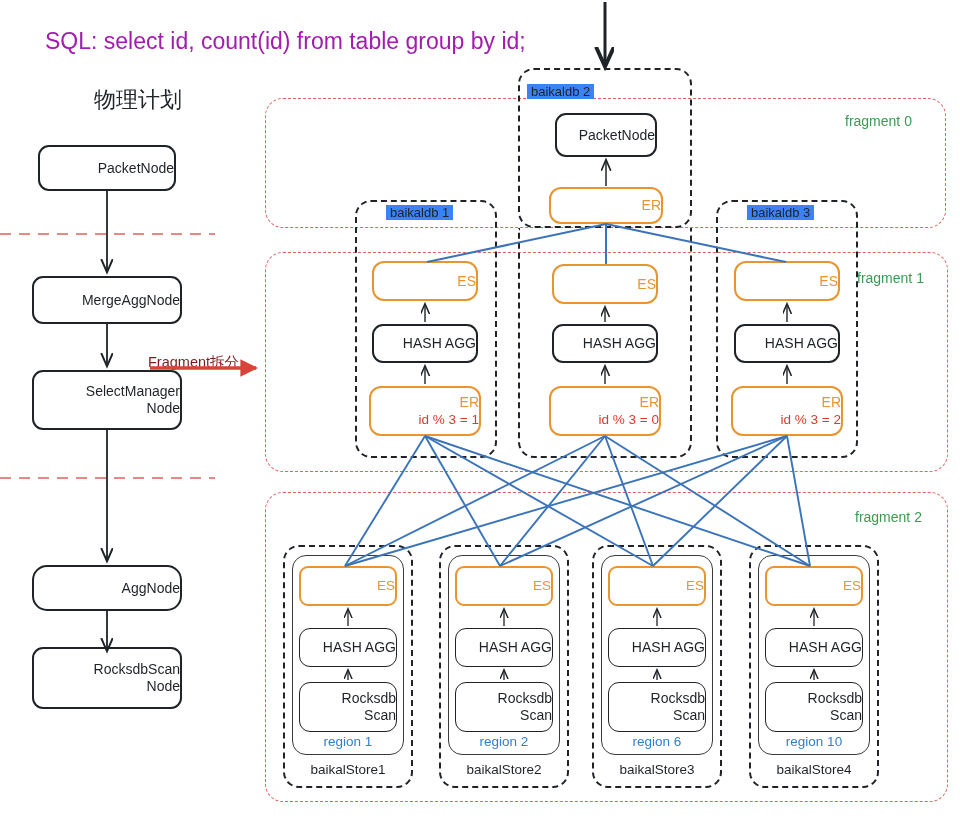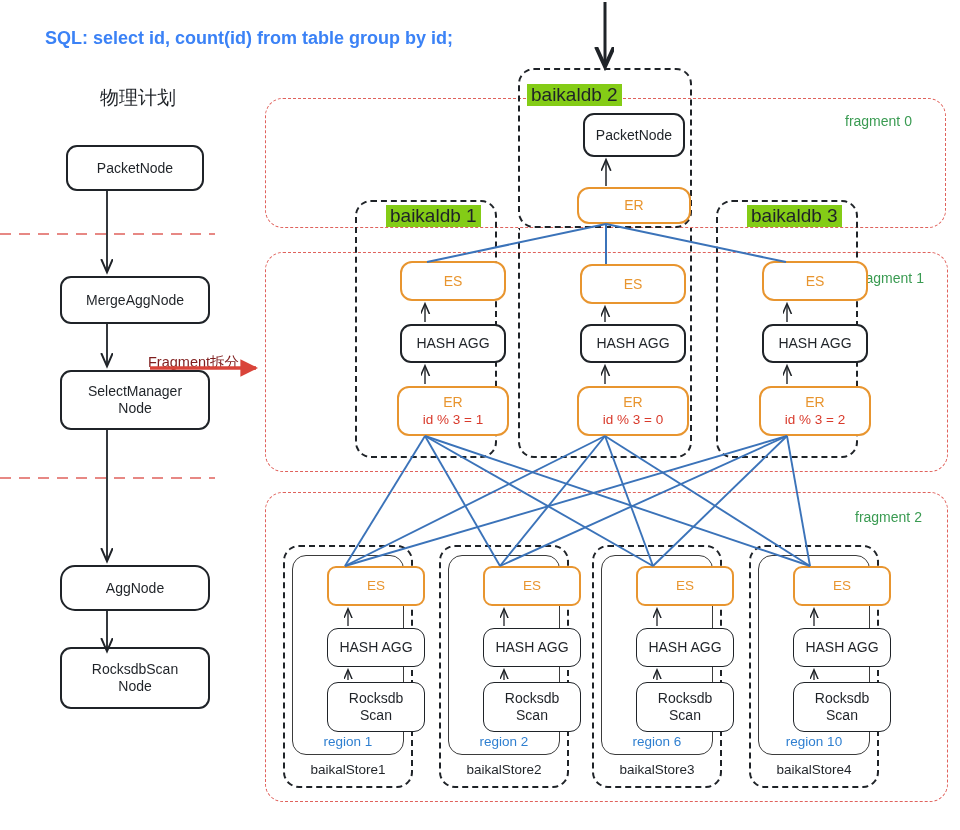--- a/index.html
+++ b/index.html
@@ -7,37 +7,37 @@
     font-family:"Liberation Sans","DejaVu Sans",sans-serif;
     width:960px;height:830px;position:relative;overflow:hidden;
     color:#1f2328;
   }
   #stage{position:absolute;left:0;top:0;width:960px;height:830px;}
   svg.layer{position:absolute;left:0;top:0;width:960px;height:830px;pointer-events:none;}
 
   
   .sql-title{
     position:absolute;left:45px;top:28px;
-    font-size:18px;color:#3b82f6;white-space:nowrap;font-weight:bold;
+    font-size:23px;color:#a21caf;white-space:nowrap;
   }
   .plan-title{
     position:absolute;left:58px;top:85px;width:160px;text-align:center;
-    font-size:19px;color:#1f2328;
+    font-size:22px;color:#1f2328;
   }
   .split-label{
     position:absolute;left:148px;top:339px;
     font-size:14.5px;color:#7f1d1d;white-space:nowrap;margin-top:14px;
   }
 
   
   .node{
     position:absolute;box-sizing:border-box;
-    display:flex;flex-direction:column;align-items:center;justify-content:center;
+    display:flex;flex-direction:column;align-items:flex-end;justify-content:center;
     border:2px solid #1f2328;border-radius:11px;background:#ffffff;
-    font-size:14px;line-height:1.18;text-align:center;color:#1f2328;margin-left:28px;
+    font-size:14px;line-height:1.18;text-align:center;color:#1f2328;
   }
   .node.thin{border-width:1.7px;}
   .node .l2{display:block;}
 
   .node.orange{border-color:#e8952f;color:#e8952f;border-radius:12px;}
   .node.orange .sub{color:#d93a2b;font-size:13.5px;margin-top:1px;}
 
   .node.small{font-size:13.5px;border-radius:9px;}
 
   
@@ -47,22 +47,22 @@
   }
   .group-solid{
     position:absolute;box-sizing:border-box;
     border:1.8px solid #3b3b3b;border-radius:14px;background:transparent;
   }
   .group-red{
     position:absolute;box-sizing:border-box;
     border:1.8px dashed #e0625c;border-radius:18px;background:transparent;
   }
   .group-label{
-    position:absolute;font-size:19px;color:#1f2328;
-    background:#84cc16;padding:0 4px;white-space:nowrap;
+    position:absolute;font-size:13px;color:#1f2328;
+    background:#3b82f6;padding:0 4px;white-space:nowrap;
   }
   .frag-label{
     position:absolute;font-size:14px;color:#3a9b52;white-space:nowrap;
   }
   .region-label{
     position:absolute;font-size:13.5px;color:#2f7fd0;white-space:nowrap;text-align:center;
   }
   .store-label{
     position:absolute;font-size:13.5px;color:#1f2328;white-space:nowrap;text-align:center;
   }

